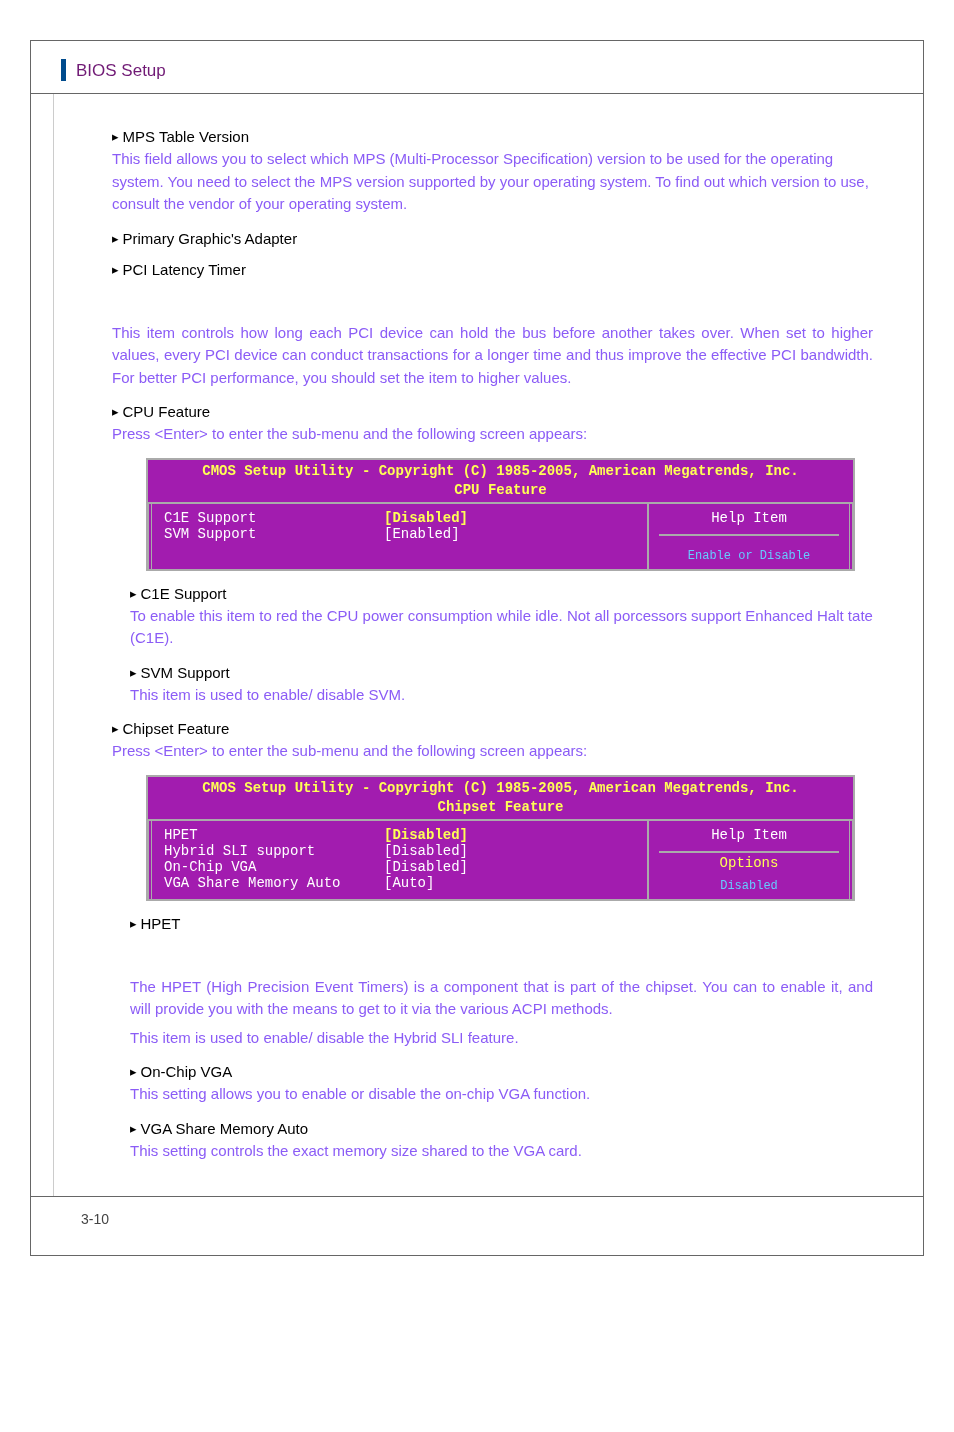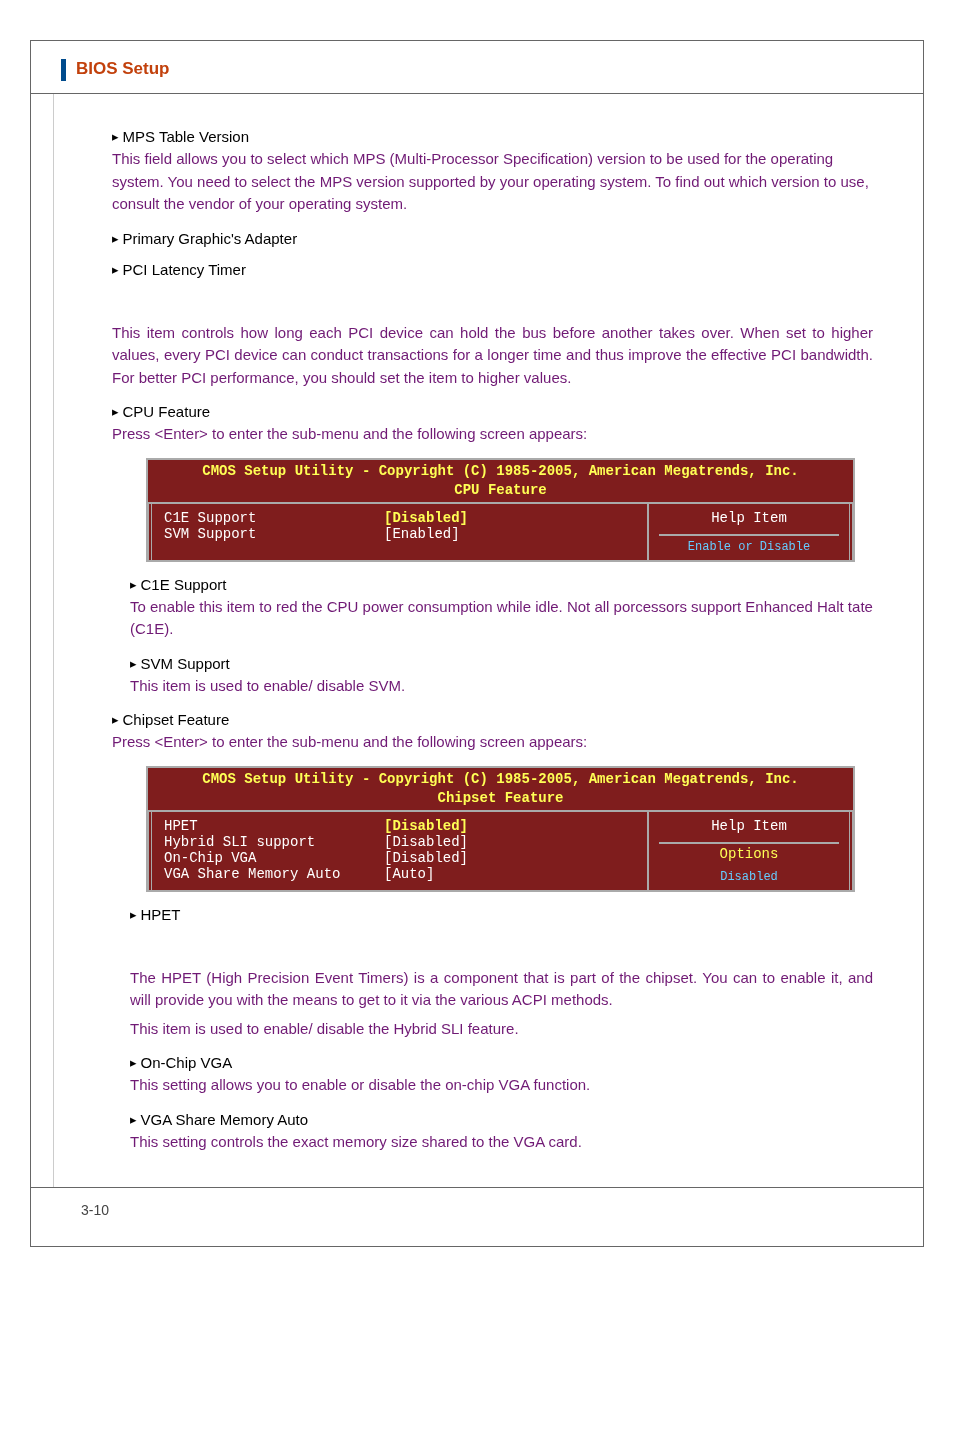--- a/index.html
+++ b/index.html
@@ -14,24 +14,24 @@
     margin: 40px 30px;
     padding: 0;
     background: #fff;
   }
   .header-section {
     padding: 18px 30px 12px 30px;
     border-bottom: 1px solid #666;
   }
   .chapter-title {
     font-size: 17px;
-    font-weight: bold;
-    color: #c2410c;
+    font-weight: normal;
+    color: #701a75;
     display: flex;
-    align-items: flex-start;
+    align-items: flex-end;
   }
   .side-marker {
     display: inline-block;
     width: 5px;
     height: 22px;
     background: #004b8d;
     margin-right: 10px;
     vertical-align: middle;
   }
   .content {
@@ -50,31 +50,31 @@
     margin-left: 18px;
   }
   .arrow {
     font-size: 13px;
     margin-right: 4px;
     position: relative;
     top: -1px;
   }
   .item-body {
     font-size: 15px;
-    color: #701a75;
+    color: #8b5cf6;
     line-height: 1.5;
     margin: 0 0 6px 0;
   }
   .justify {
     text-align: justify;
     margin-top: 44px;
   }
   .bios-box {
     margin: 12px 18px 10px 34px;
-    background: #7f1d1d;
+    background: #a21caf;
     border: 2px solid #aaa;
     font-family: "Courier New", monospace;
     font-size: 14px;
     color: #fff;
   }
   .bios-title-row {
     padding: 3px 0;
     text-align: center;
     color: #ffff55;
     font-weight: bold;
@@ -179,21 +179,21 @@
             <span class="bios-label">C1E Support</span>
             <span class="bios-value-yellow">[Disabled]</span>
           </div>
           <div class="bios-line">
             <span class="bios-label">SVM Support</span>
             <span class="bios-value-white">[Enabled]</span>
           </div>
         </div>
         <div class="bios-right">
           <div class="bios-help">Help Item</div>
-          <div class="bios-partial" style="border-top:2px solid #aaa;margin-top:8px;padding-top:4px;">Enable or Disable</div>
+          <div class="bios-partial" style="border-top:2px solid #aaa;margin-top:8px;padding-top:13px;">Enable or Disable</div>
         </div>
       </div>
     </div>
 
     <div class="sub">
       <div class="item-heading">
         <span class="arrow">▸</span><span>C1E Support</span>
       </div>
       <p class="item-body">To enable this item to red the CPU power consumption while idle. Not all porcessors support Enhanced Halt tate (C1E).</p>
 

